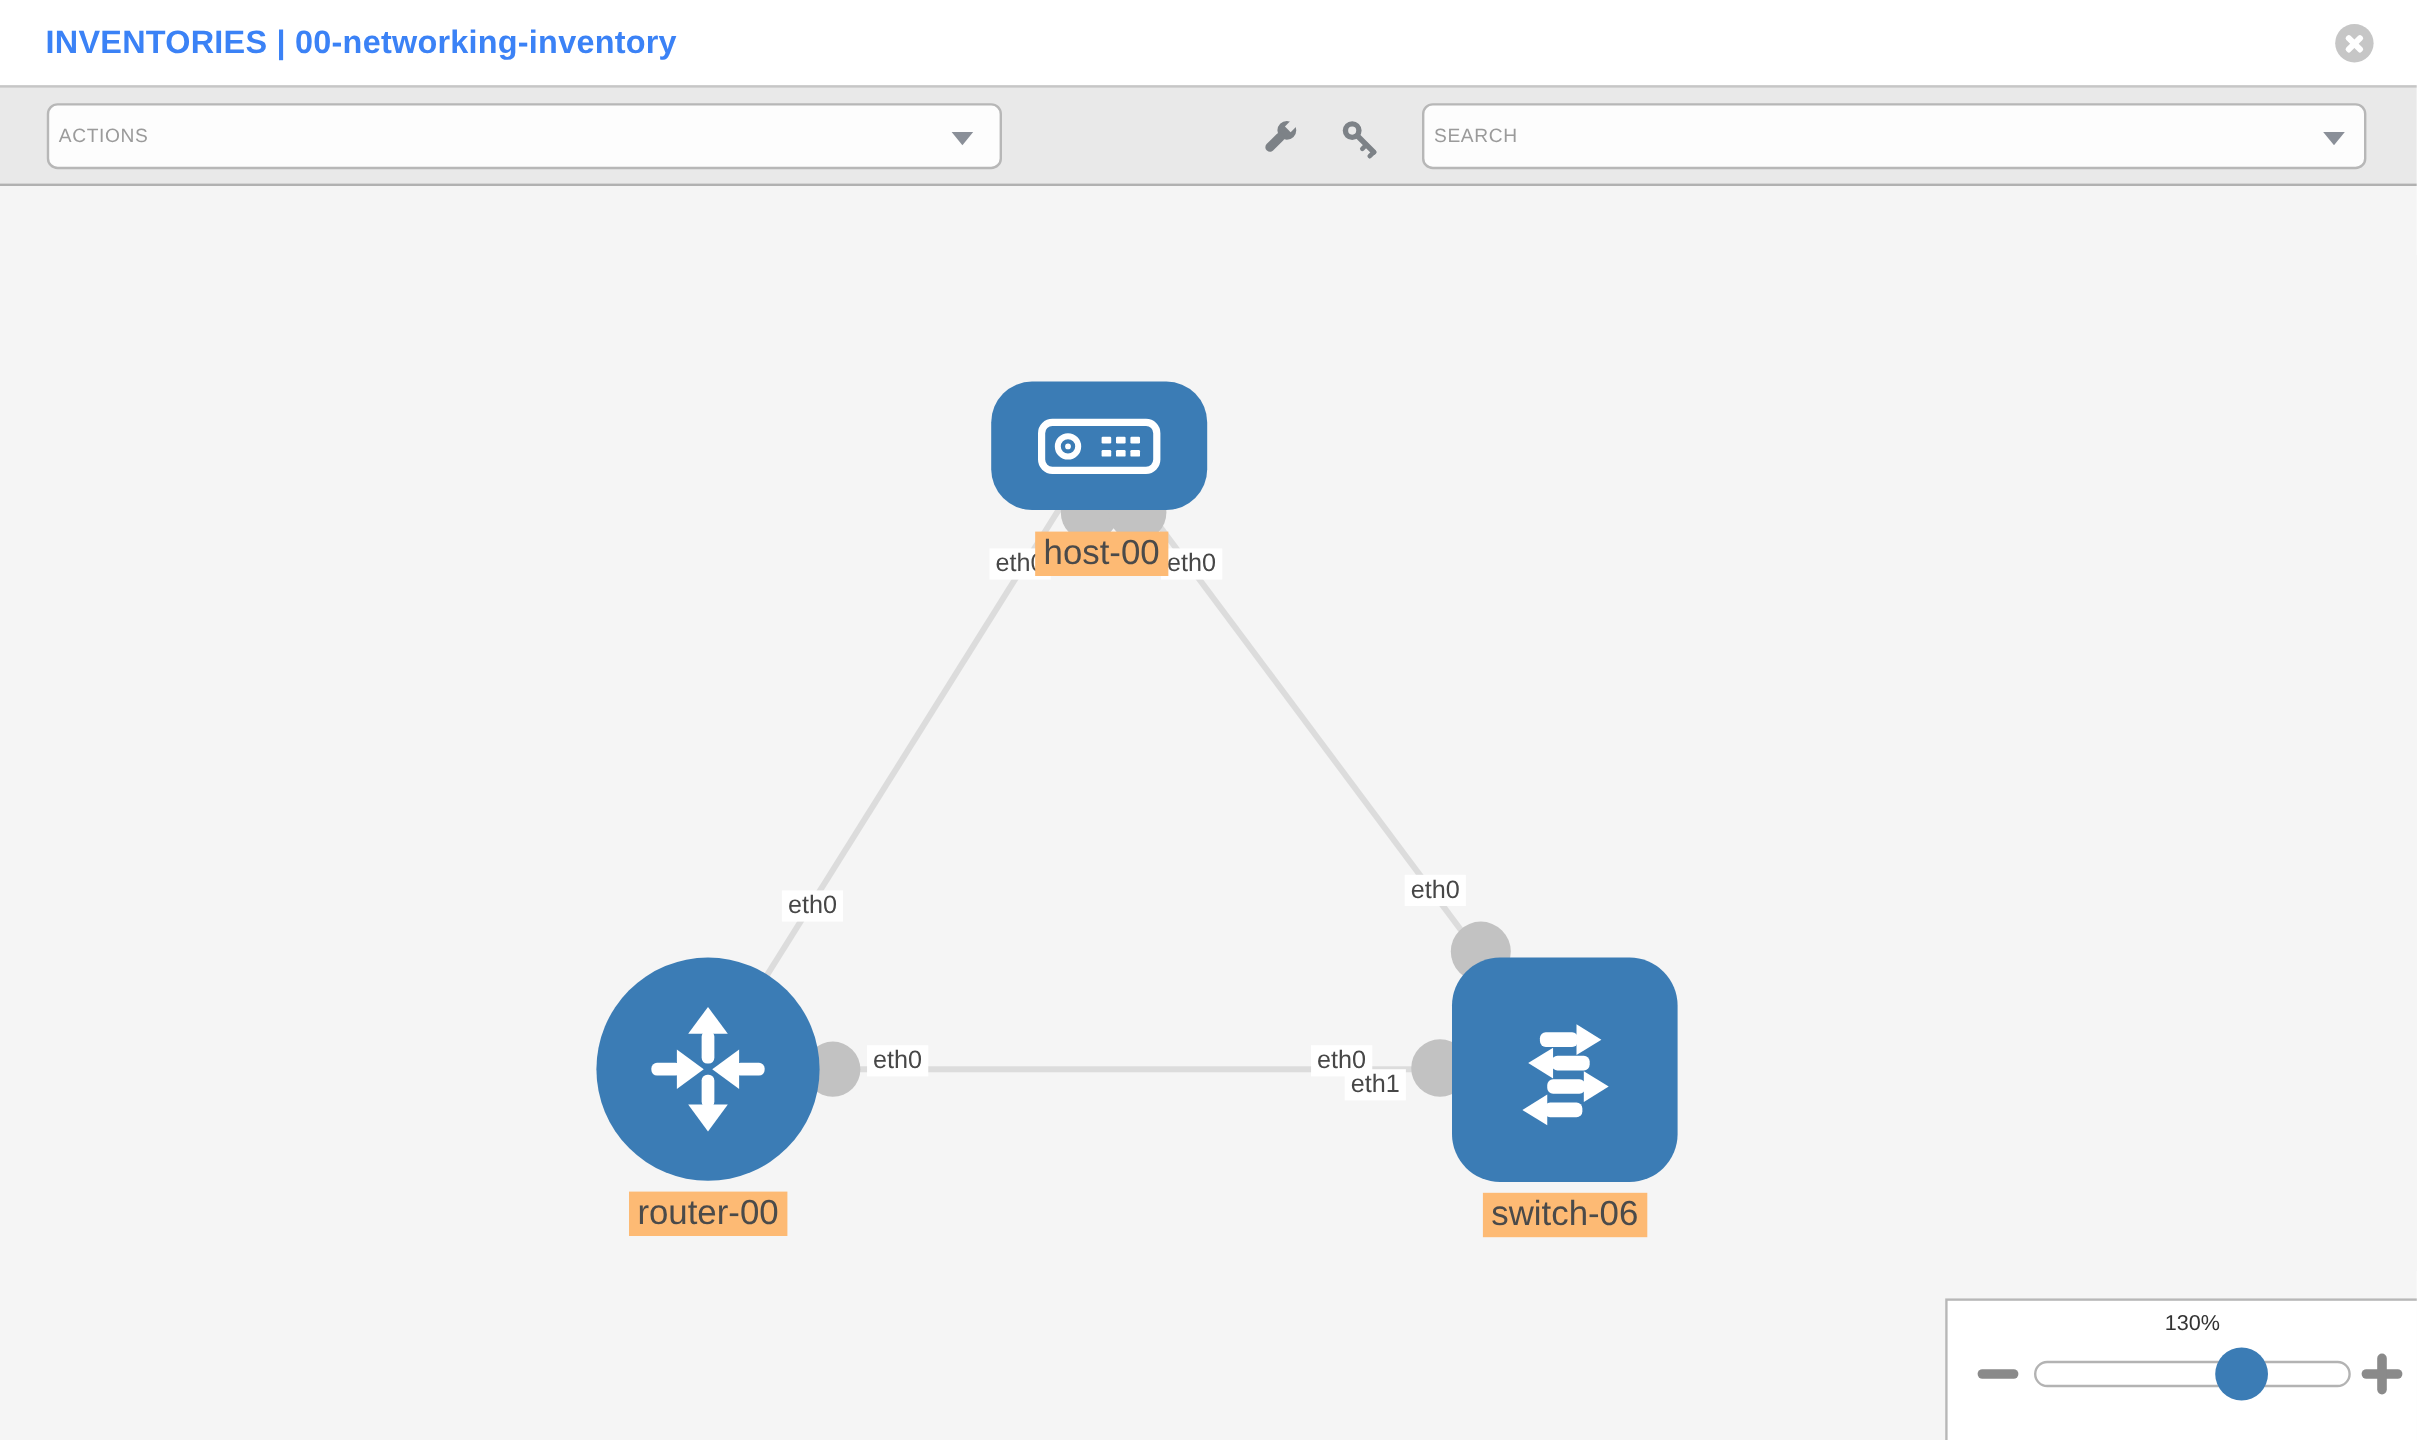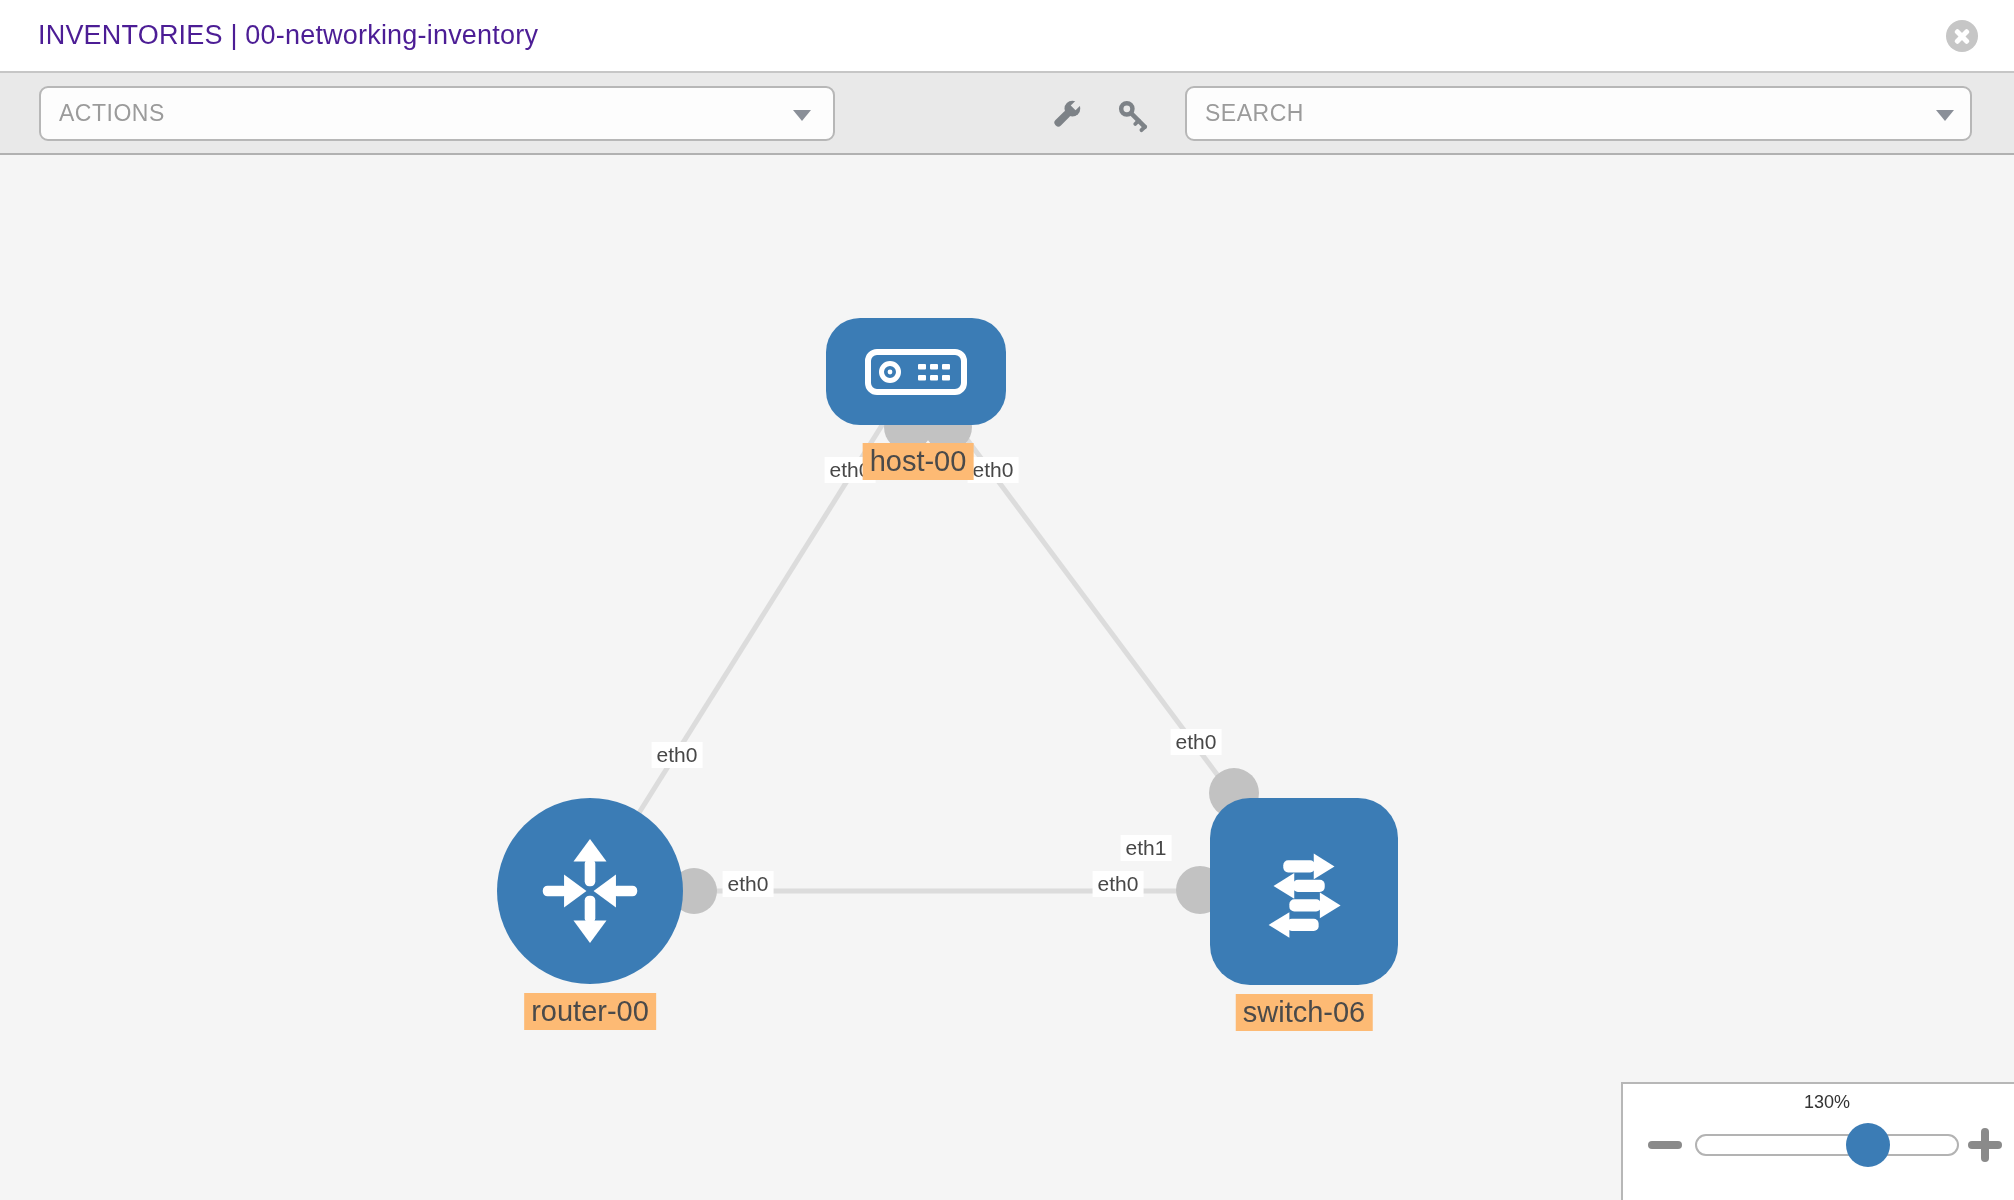--- a/index.html
+++ b/index.html
@@ -2,31 +2,31 @@
 <html><head>
 <meta charset="utf-8">
 <style>
   * { margin:0; padding:0; box-sizing:border-box; }
   html,body { width:2014px; height:1200px; }
   body { font-family:"Liberation Sans", sans-serif; background:#fff; }
   .root { position:relative; width:2014px; height:1200px; overflow:hidden; background:#fff; }
 
   
   .header { position:absolute; left:0; top:0; width:2014px; height:71px; background:#fff; }
-  .header-title { position:absolute; left:38px; top:0; line-height:71px; font-size:27px; font-weight:normal; color:#4c1d95; letter-spacing:.2px; }
+  .header-title { position:absolute; left:38px; top:0; line-height:71px; font-size:27px; font-weight:bold; color:#3b82f6; letter-spacing:.2px; }
   .close-btn { position:absolute; left:1946px; top:20px; width:32px; height:32px; border-radius:50%; background:#c6c6c6; cursor:pointer; }
   .close-btn .bar { position:absolute; left:7px; top:13.5px; width:18px; height:5px; background:#fff; border-radius:2px; }
   .close-btn .bar.b1 { transform:rotate(45deg); }
   .close-btn .bar.b2 { transform:rotate(-45deg); }
 
   
   .toolbar { position:absolute; left:0; top:71px; width:2014px; height:84px; background:#e9e9e9;
              border-top:2px solid #c6c6c6; border-bottom:2px solid #b1b1b1; }
   .dropdown { position:absolute; top:13px; height:55px; background:#fdfdfd; border:2px solid #b7b7b7; border-radius:9px; cursor:pointer; }
-  .dropdown .ph { position:absolute; left:18px; top:0; line-height:51px; font-size:23px; color:#9b9b9b; letter-spacing:.5px; }
+  .dropdown .ph { position:absolute; left:8px; top:0; line-height:51px; font-size:16px; color:#9b9b9b; letter-spacing:.5px; }
   .caret { position:absolute; right:22px; top:22px; width:0; height:0;
            border-left:9px solid transparent; border-right:9px solid transparent; border-top:11px solid #8a8f98; }
   .dd-actions { left:39px; width:796px; }
   .dd-search  { left:1185px; width:787px; }
   .tool-icon { position:absolute; top:24px; width:36px; height:36px; cursor:pointer; }
   .ti-wrench { left:1048px; }
   .ti-key    { left:1115px; }
 
   
   .canvas { position:absolute; left:0; top:155px; width:2014px; height:1045px; background:#f5f5f5; overflow:hidden; }
@@ -44,21 +44,21 @@
   .nl-switch { left:1304px; top:839px; }
 
   .if-label { position:absolute; transform:translateX(-50%); background:#fff; color:#474747;
               font-size:21px; padding:1px 5px; white-space:nowrap; z-index:4; }
   .if-1 { left:677px;  top:587px; }
   .if-2 { left:850px;  top:302px; }
   .if-3 { left:993px;  top:302px; }
   .if-4 { left:1196px; top:574px; }
   .if-5 { left:748px;  top:716px; }
   .if-6 { left:1118px; top:716px; }
-  .if-7 { left:1146px; top:680px; }
+  .if-7 { left:1146px; top:736px; }
 
   
   .zoom-panel { position:absolute; left:1621px; top:1082px; width:420px; height:140px;
                 background:#fff; border:2px solid #b7b7b7; z-index:10; }
   .zoom-level { position:absolute; left:72px; top:8px; width:264px; text-align:center; font-size:18px; color:#333; }
   .zp-minus { position:absolute; left:18px; top:43px; width:48px; height:36px; cursor:pointer; }
   .zp-minus .h { position:absolute; left:7px; top:14px; width:34px; height:8px; background:#8a8a8a; border-radius:4px; }
   .zp-plus { position:absolute; left:338px; top:43px; width:48px; height:36px; cursor:pointer; }
   .zp-plus .h { position:absolute; left:7px; top:14px; width:34px; height:8px; background:#8a8a8a; border-radius:4px; }
   .zp-plus .v { position:absolute; left:20px; top:1px; width:8px; height:34px; background:#8a8a8a; border-radius:4px; }

